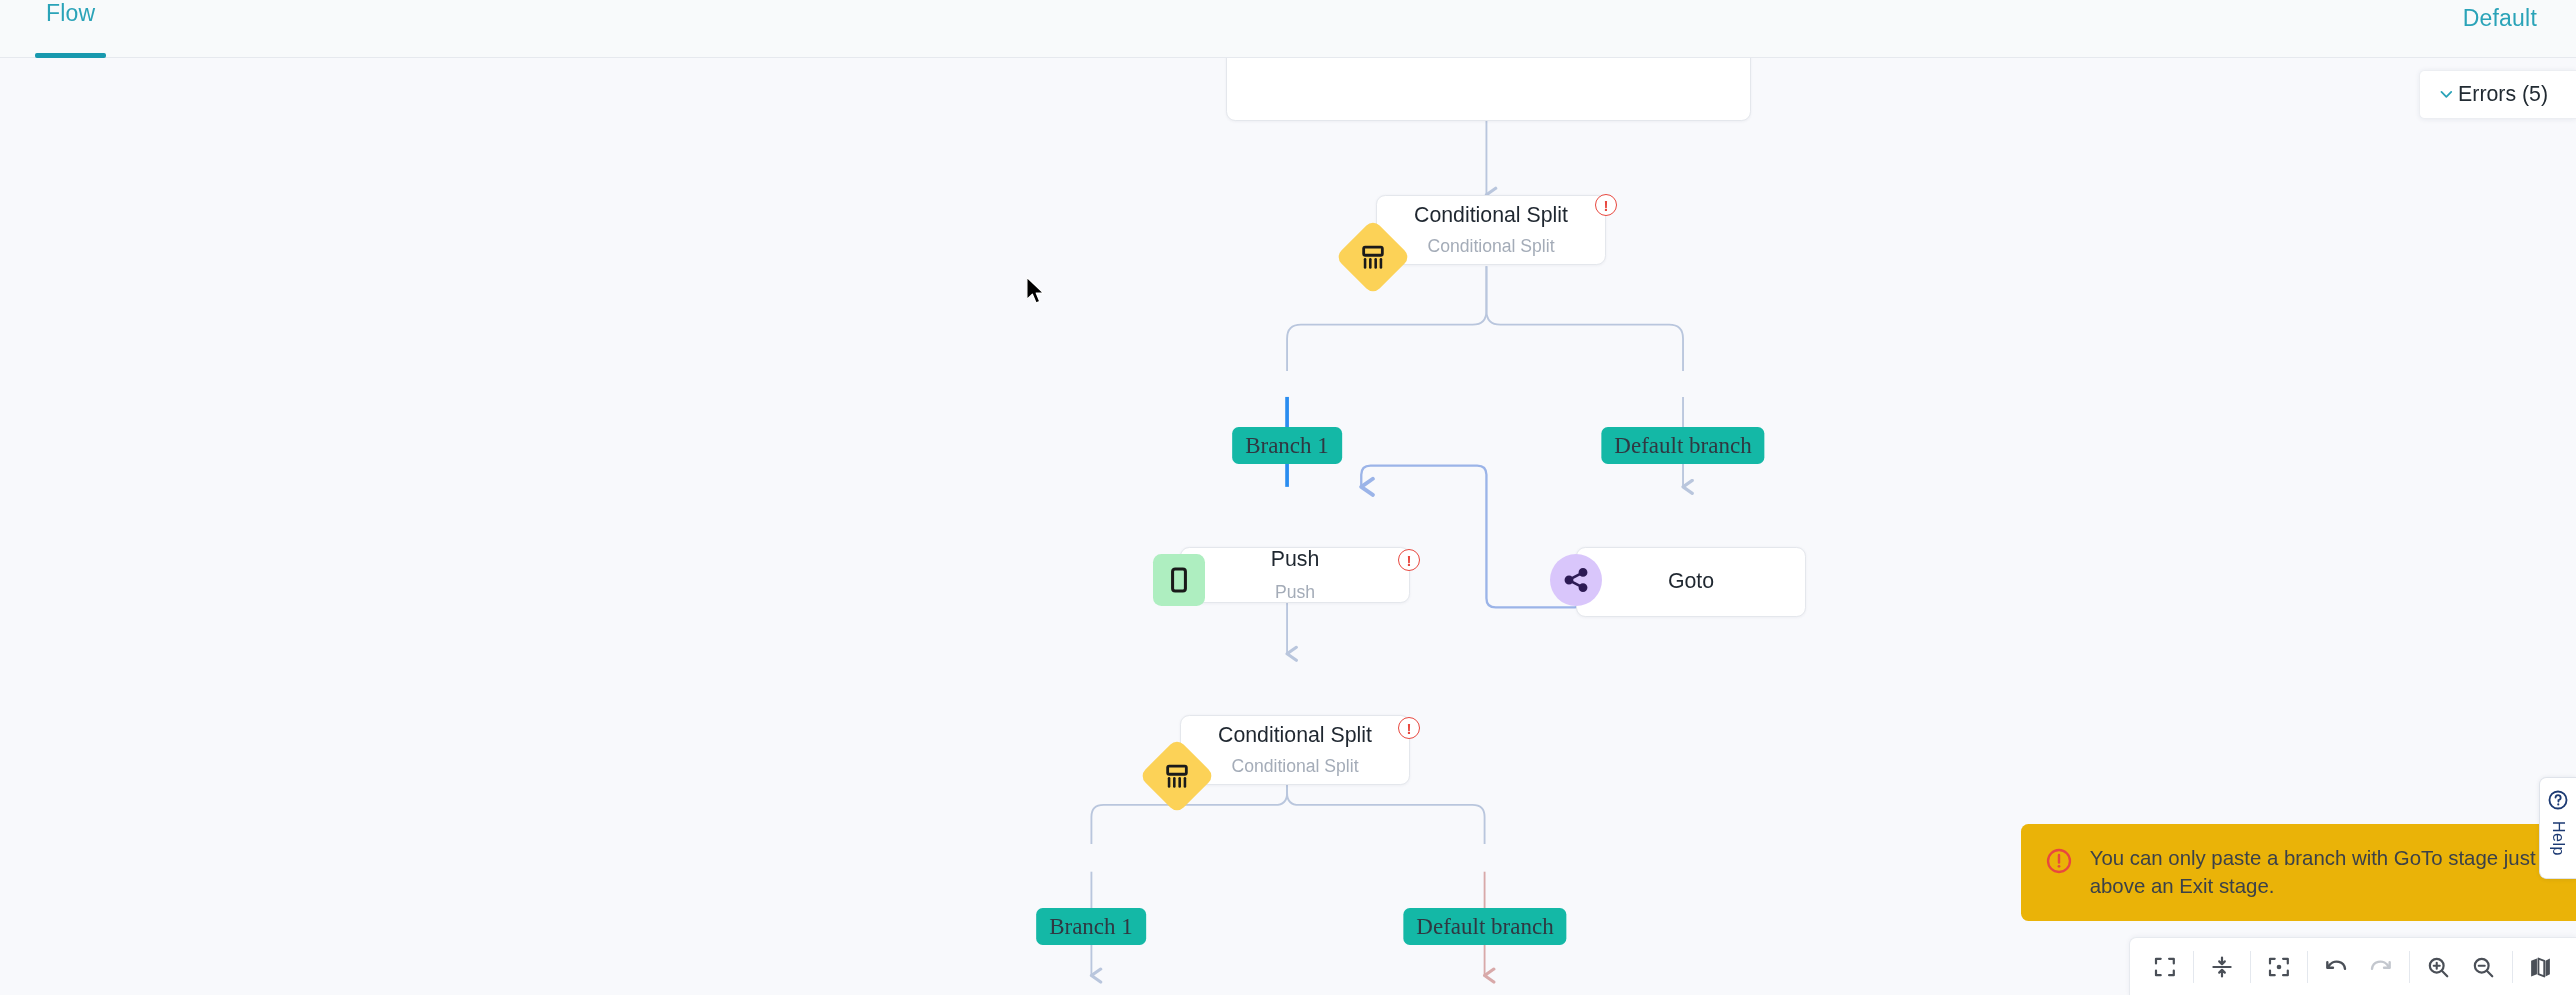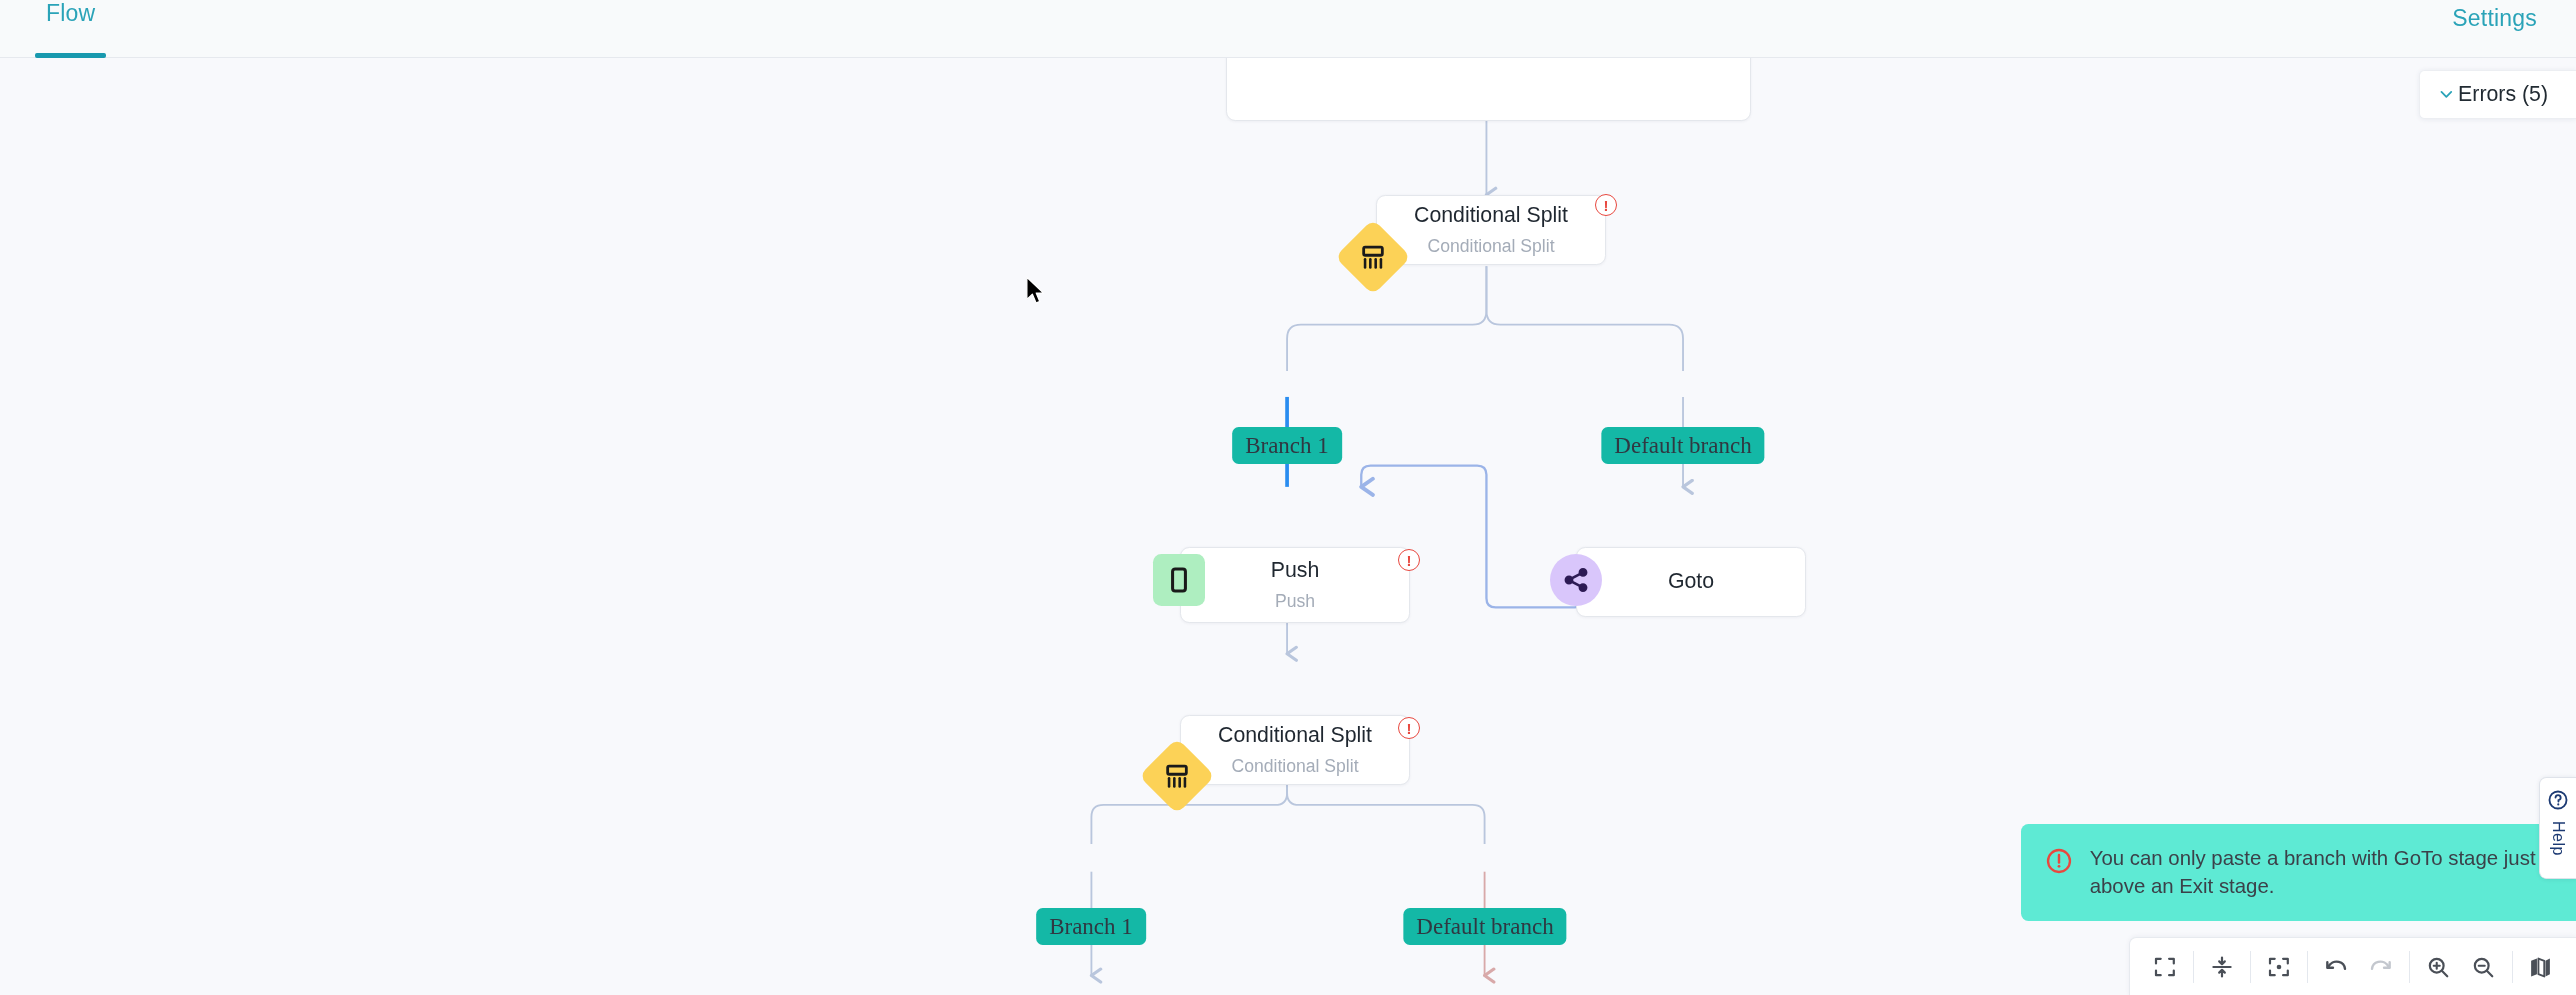--- a/index.html
+++ b/index.html
@@ -101,21 +101,21 @@
     font-size: 23px; color: #303842;
     white-space: nowrap;
     transform: translateX(-50%);
     font-family: Liberation Serif, serif;
   }
 
   
   .toast {
     position: absolute; right: 0px; bottom: 75px;
     width: 555px;
-    background: #5eead4;
+    background: #eab308;
     border-radius: 7.4px 0 0 7.4px;
     padding: 20.4px 22px 20.4px 24px;
     display: flex; gap: 16.7px; align-items: flex-start;
     z-index: 60;
   }
   .toast-icon { flex: 0 0 auto; margin-top: 2.8px; }
   .toast-text { font-size: 20.4px; color: #3b4149; line-height: 1.38; }
 
   
   .help-tab {
@@ -209,21 +209,21 @@
         <line x1="9.7" y1="14" x2="9.7" y2="21" stroke="#1a1a1a" stroke-width="2.2" stroke-linecap="round"></line>
         <line x1="14.3" y1="14" x2="14.3" y2="21" stroke="#1a1a1a" stroke-width="2.2" stroke-linecap="round"></line>
         <line x1="18.8" y1="14" x2="18.8" y2="21" stroke="#1a1a1a" stroke-width="2.2" stroke-linecap="round"></line>
       </svg>
     </div>
     <div class="node-badge" style="left:1595px; top:136px;">!</div>
 
     <div class="branch-label" style="left:1287px; top:369px;">Branch 1</div>
     <div class="branch-label" style="left:1683px; top:369px;">Default branch</div>
 
-    <div class="node" style="left:1180px; top:489px; width:230px; height:76px;">
+    <div class="node" style="left:1180px; top:489px; width:230px; height:56px;justify-content:space-between;">
       <div class="node-title">Push</div>
       <div class="node-sub">Push</div>
     </div>
     <div class="ic-square" style="left:1153px; top:496px;">
       <svg width="28" height="28" viewBox="0 0 24 24" fill="none">
         <rect x="6.5" y="2.5" width="11" height="19" rx="2.2" stroke="#1a1a1a" stroke-width="2.6"></rect>
       </svg>
     </div>
     <div class="node-badge" style="left:1398px; top:491px;">!</div>
 
@@ -257,21 +257,21 @@
 
     <div class="branch-label" style="left:1091px; top:850px;">Branch 1</div>
     <div class="branch-label" style="left:1485px; top:850px;">Default branch</div>
 
   </div>
 
   <div class="header">
     <div class="tabbar">
       <div class="tab active">Flow</div>
     </div>
-    <div class="settings-link">Settings</div>
+    <div class="settings-link">Default</div>
   </div>
 
   <div class="errors-panel">
     <span class="chev">
       <svg width="16.7" height="16.7" viewBox="0 0 24 24" fill="none">
         <path d="M5 8.5 L12 15.5 L19 8.5" stroke="#2aa3b8" stroke-width="2.6" stroke-linecap="round" stroke-linejoin="round"></path>
       </svg>
     </span>
     <span class="errors-label">Errors (5)</span>
   </div>

